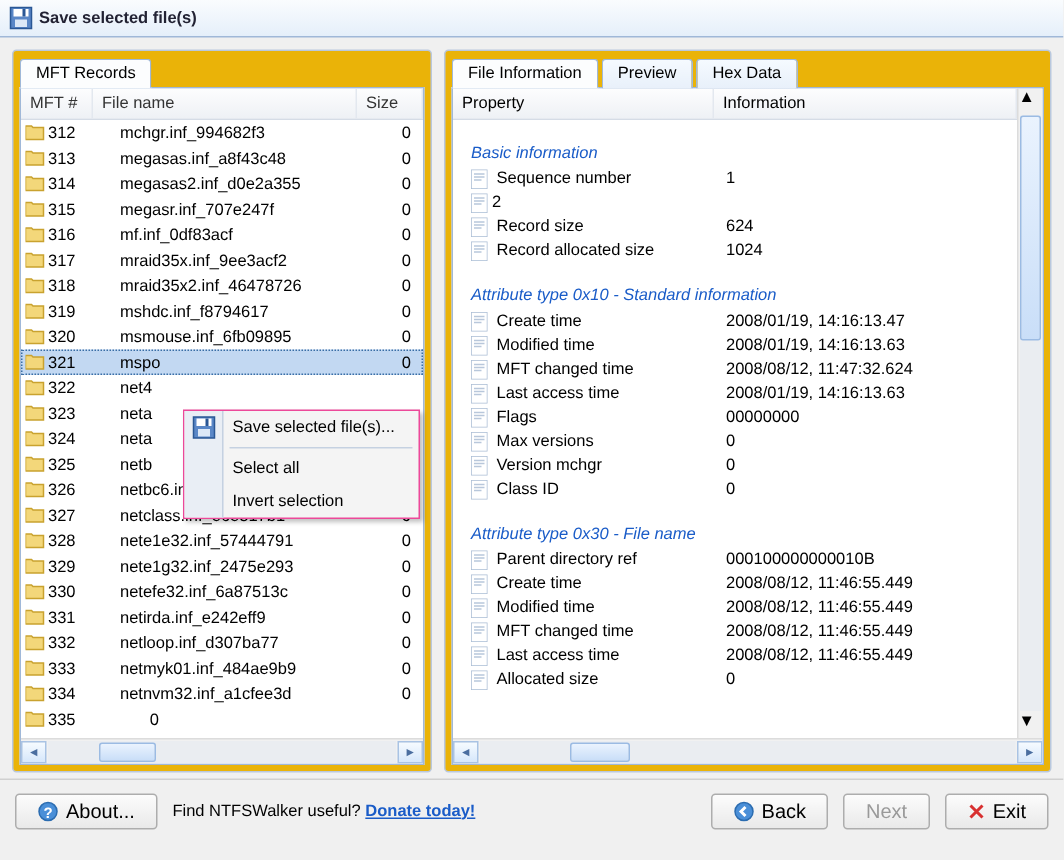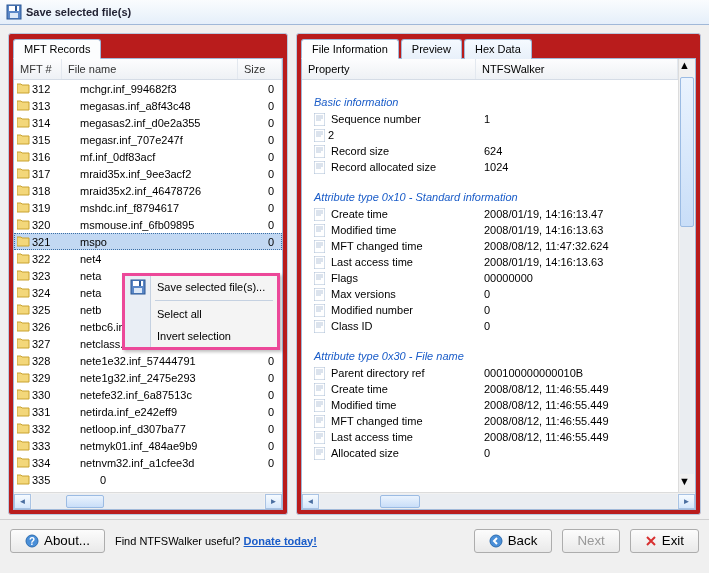--- a/index.html
+++ b/index.html
@@ -1,21 +1,21 @@
 <!DOCTYPE html>
 <html><head>
 <meta charset="utf-8">
 <style>
 * { box-sizing: border-box; margin: 0; padding: 0; }
 body { font-family: "Segoe UI", Tahoma, sans-serif; font-size: 11px; background: #f0f0f0; width: 709px; height: 573px; overflow: hidden; position: relative; }
 .toolbar { height: 25px; background: linear-gradient(#fafcfe, #e5effa); border-bottom: 1px solid #a0b8d8; display: flex; align-items: center; padding: 0 6px; gap: 4px; }
 .toolbar .icon { display: inline-flex; }
 .toolbar-text { font-weight: bold; color: #223; }
 .main { display: flex; gap: 8px; padding: 8px 8px 4px 8px; height: 494px; }
-.panel { border: 1px solid #b9c8de; background: #b91c1c; border-radius: 3px; position: relative; }
+.panel { border: 1px solid #b9c8de; background: #eab308; border-radius: 3px; position: relative; }
 .left-panel { width: 280px; display: flex; flex-direction: column; }
 .right-panel { flex: 1; display: flex; flex-direction: column; }
 .tab-row { display: flex; padding: 4px 4px 0 4px; gap: 0; }
 .tab { padding: 3px 10px; border: 1px solid #a0b8d8; border-bottom: none; border-radius: 3px 3px 0 0; background: linear-gradient(#f5faff,#e8f0fa); cursor: pointer; position: relative; top: 1px; margin-right: 2px; }
 .tab.active { background: #fcfdfe; z-index: 2; border-bottom: 1px solid #fcfdfe; }
 .tab-body { border: 1px solid #a0b8d8; margin: 0 4px 4px 4px; flex: 1; background: #fff; overflow: hidden; display: flex; flex-direction: column; }
 .grid-head { display: flex; background: linear-gradient(#fdfdfe,#eef1f5); border-bottom: 1px solid #d5dce6; }
 .grid-head .hcell { padding: 4px 6px; border-right: 1px solid #e3e8ef; font-weight: normal; color: #333; }
 .hcell.mft { width: 48px; }
 .hcell.fn { flex: 1; }
@@ -41,21 +41,21 @@
 .section-title { color:#1a5cc8; padding: 16px 0 3px 12px; font-style: italic;}
 .prow { display:flex; align-items:center; height:16px; padding-left:12px;}
 .prow .picon { width:14px; display:inline-flex;}
 .prow .pk { width: 156px; padding-left:3px;}
 .prow .pv { flex:1;}
 .bottom { height: 42px; border-top:1px solid #d0d0d0; display:flex; align-items:center; padding: 0 10px; gap:10px;}
 .btn { height: 24px; padding: 0 14px; border:1px solid #adadad; border-radius:3px; background:linear-gradient(#fcfcfc,#e9e9e9); display:inline-flex; align-items:center; gap:5px; cursor:pointer;}
 .btn.disabled { color:#999;}
 .link { color:#1a5cc8; text-decoration:underline; cursor:pointer; font-weight:bold;}
 .spacer { flex:1;}
-.context-menu { position:absolute; left:122px; top:273px; width:158px; background:#f4f4f4; border:3px solid #ec4899; box-shadow:2px 2px 3px rgba(0,0,0,0.25); z-index:100;}
+.context-menu { position:absolute; left:122px; top:273px; width:158px; background:#f4f4f4; border:1px solid #ec4899; box-shadow:2px 2px 3px rgba(0,0,0,0.25); z-index:100;}
 .context-menu .gutter { position:absolute; left:0; top:0; bottom:0; width:26px; background:#e9eef5; border-right:1px solid #c5d1e1;}
 .cm-item { position:relative; padding:5px 8px 5px 32px; cursor:pointer;}
 .cm-sep { height:1px; background:#c5d1e1; margin:2px 4px 2px 30px;}
 .cm-icon { position:absolute; left:5px; top:3px;}
 svg { display:block; }
 </style>
 </head>
 <body>
 
 <div class="toolbar">
@@ -337,21 +337,21 @@
     <div class="tab-row">
       <div class="tab active">File Information</div>
       <div class="tab">Preview</div>
       <div class="tab">Hex Data</div>
     </div>
     <div class="tab-body">
       <div class="right-body">
         <div class="prop-list">
           <div class="prop-head">
             <div class="ph p1">Property</div>
-            <div class="ph p2">NTFSWalker</div>
+            <div class="ph p2">Information</div>
           </div>
           <div id="prop-body">
               <div class="section-title">Basic information</div>
               <div class="prow">
                 <span class="picon">
                   <svg width="11" height="13">
                     <rect x="0" y="0" width="11" height="13" fill="#fff" stroke="#a9bcd4"></rect>
                     <path d="M2 3 h7 M2 5 h7 M2 7 h5" stroke="#b8c7db"></path>
                   </svg>
                 </span>
@@ -448,21 +448,21 @@
                 <span class="pk">Max versions</span>
                 <span class="pv">0</span>
               </div>
               <div class="prow">
                 <span class="picon">
                   <svg width="11" height="13">
                     <rect x="0" y="0" width="11" height="13" fill="#fff" stroke="#a9bcd4"></rect>
                     <path d="M2 3 h7 M2 5 h7 M2 7 h5" stroke="#b8c7db"></path>
                   </svg>
                 </span>
-                <span class="pk">Modified number</span>
+                <span class="pk">Version mchgr</span>
                 <span class="pv">0</span>
               </div>
               <div class="prow">
                 <span class="picon">
                   <svg width="11" height="13">
                     <rect x="0" y="0" width="11" height="13" fill="#fff" stroke="#a9bcd4"></rect>
                     <path d="M2 3 h7 M2 5 h7 M2 7 h5" stroke="#b8c7db"></path>
                   </svg>
                 </span>
                 <span class="pk">Class ID</span>

